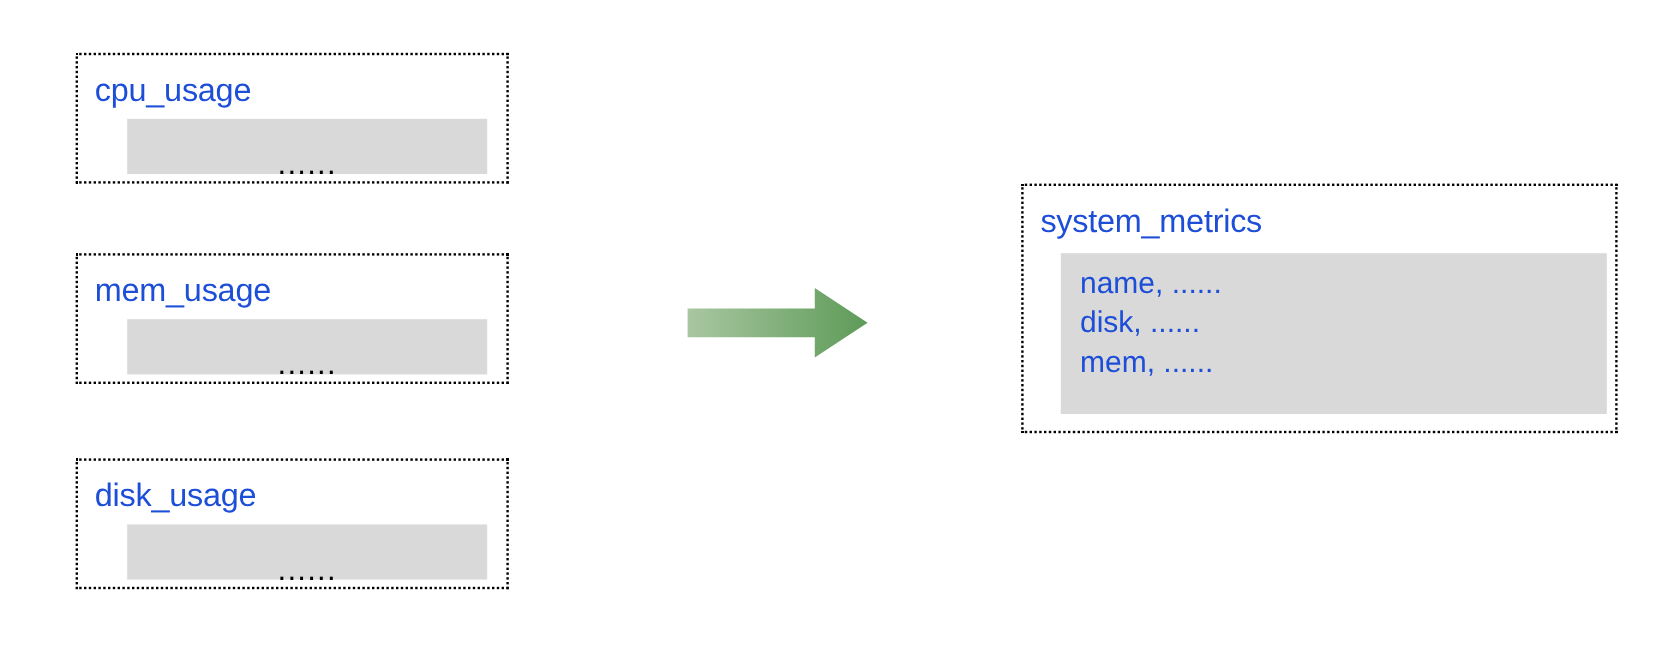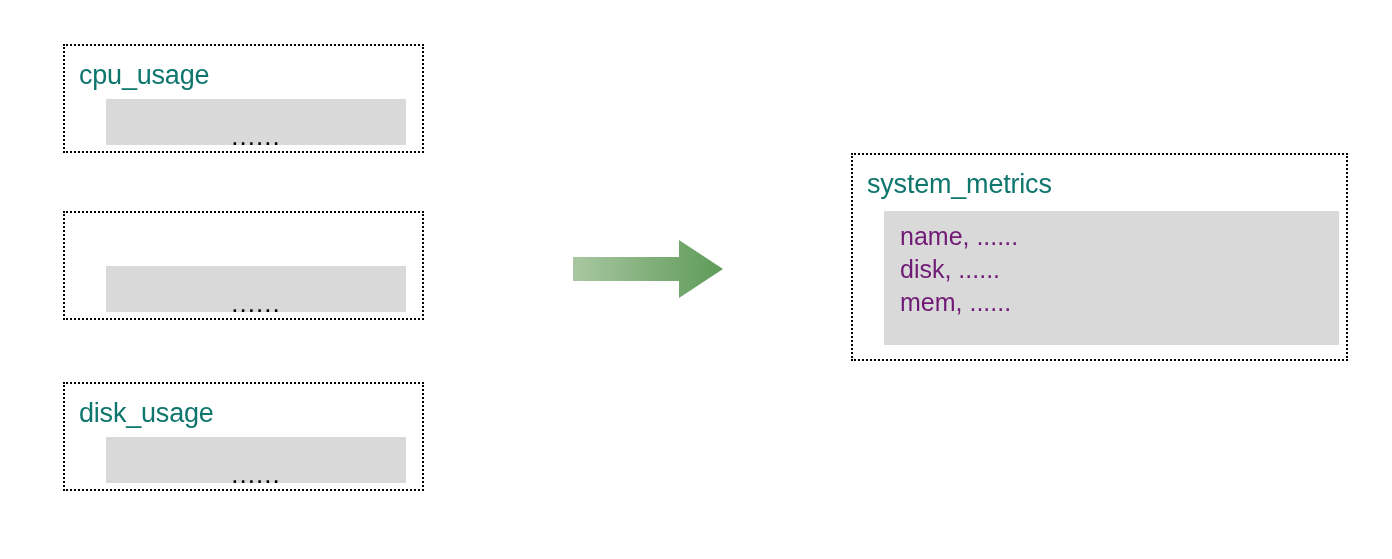--- a/index.html
+++ b/index.html
@@ -29,21 +29,21 @@
     box-sizing: border-box;
     border: 2px dotted #000000;
     background: #ffffff;
   }
 
   .entity-title {
     position: absolute;
     font-size: 27px;
     line-height: 30px;
     letter-spacing: -0.2px;
-    color: #0f766e;
+    color: #1d4ed8;
     white-space: nowrap;
   }
 
   
   .payload-block {
     position: absolute;
     background: #d9d9d9;
     box-sizing: border-box;
   }
 
@@ -64,21 +64,21 @@
     left: 16px;
     top: 9px;
     margin: 0;
     padding: 0;
     list-style: none;
   }
   .payload-list li {
     font-size: 25px;
     line-height: 33px;
     letter-spacing: 0px;
-    color: #701a75;
+    color: #1d4ed8;
     white-space: nowrap;
   }
 
   
   #flow-arrow {
     position: absolute;
     left: 567px;
     top: 238px;
     width: 162px;
     height: 62px;
@@ -90,20 +90,21 @@
 <div id="diagram-canvas">
 
   <div class="entity-box" style="left:63px; top:44px; width:361px; height:109px;">
     <div class="entity-title" style="left:14px; top:14px;">cpu_usage</div>
     <div class="payload-block" style="left:41px; top:53px; width:300px; height:46px;">
       <div class="payload-ellipsis" style="top:24px;">......</div>
     </div>
   </div>
 
   <div class="entity-box" style="left:63px; top:211px; width:361px; height:109px;">
+    <div class="entity-title" style="left:14px; top:14px;">mem_usage</div>
     <div class="payload-block" style="left:41px; top:53px; width:300px; height:46px;">
       <div class="payload-ellipsis" style="top:24px;">......</div>
     </div>
   </div>
 
   <div class="entity-box" style="left:63px; top:382px; width:361px; height:109px;">
     <div class="entity-title" style="left:14px; top:14px;">disk_usage</div>
     <div class="payload-block" style="left:41px; top:53px; width:300px; height:46px;">
       <div class="payload-ellipsis" style="top:24px;">......</div>
     </div>

